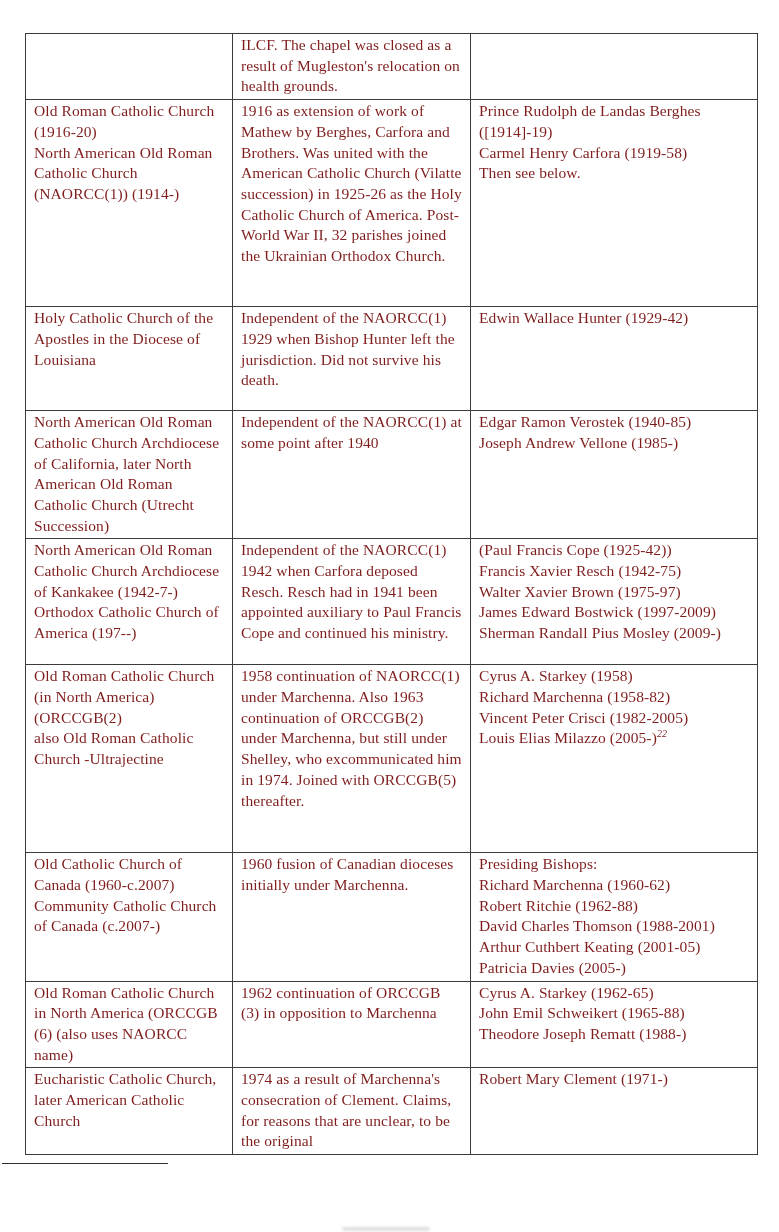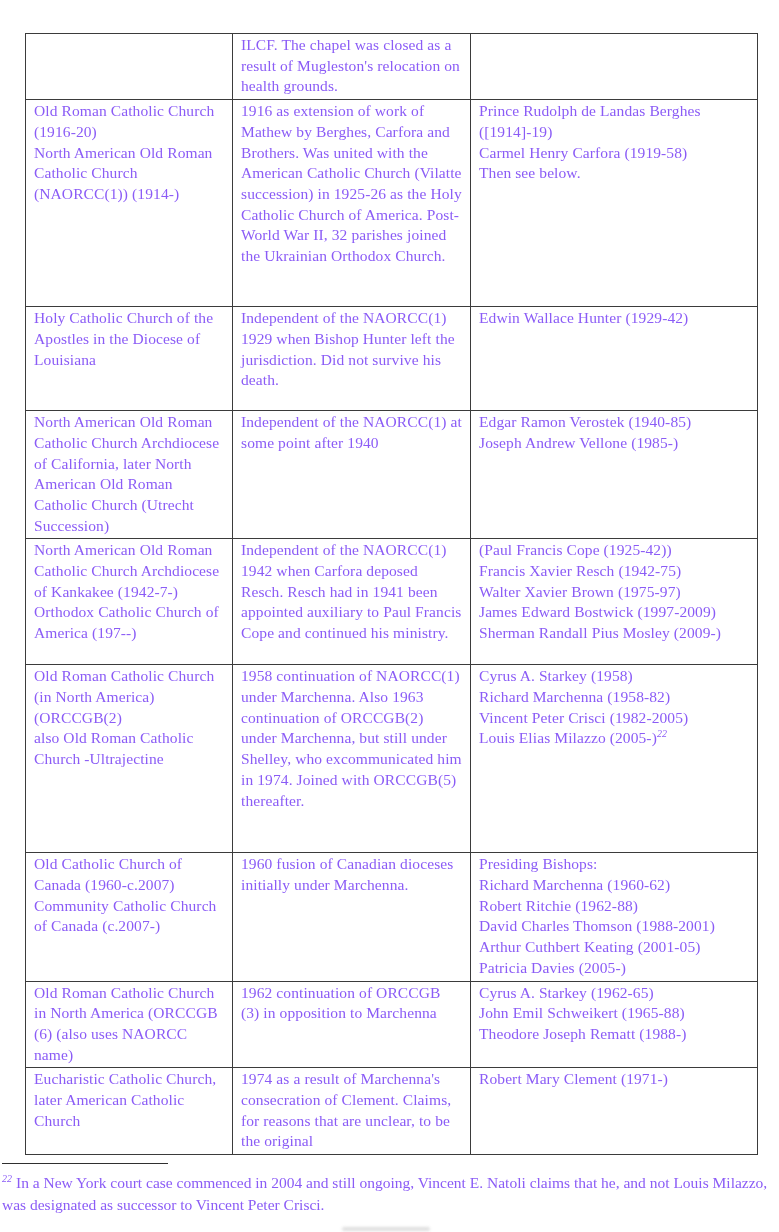--- a/index.html
+++ b/index.html
@@ -6,21 +6,21 @@
     margin: 0;
     padding: 0;
     background: #ffffff;
   }
   .page {
     position: relative;
     width: 779px;
     height: 1232px;
     background: #ffffff;
     font-family: "Liberation Serif", "DejaVu Serif", serif;
-    color: #8b5cf6;
+    color: #7f1d1d;
     overflow: hidden;
   }
   table.succession {
     position: absolute;
     left: 25px;
     top: 33px;
     width: 732px;
     border-collapse: collapse;
     table-layout: fixed;
   }
@@ -195,17 +195,16 @@
           </td>
           <td>
             <div class="para">Robert Mary Clement (1971-)</div>
           </td>
         </tr>
       </tbody>
   </table>
 
   <div class="footnote-sep"></div>
 
-  <div class="footnote"><sup class="note-ref">22</sup><span>In a New York court case commenced in 2004 and still ongoing, Vincent E. Natoli claims that he, and not Louis Milazzo, was designated as successor to Vincent Peter Crisci.</span></div>
 
   <div class="scan-artifact"></div>
 
 </div>
 
 </body></html>

